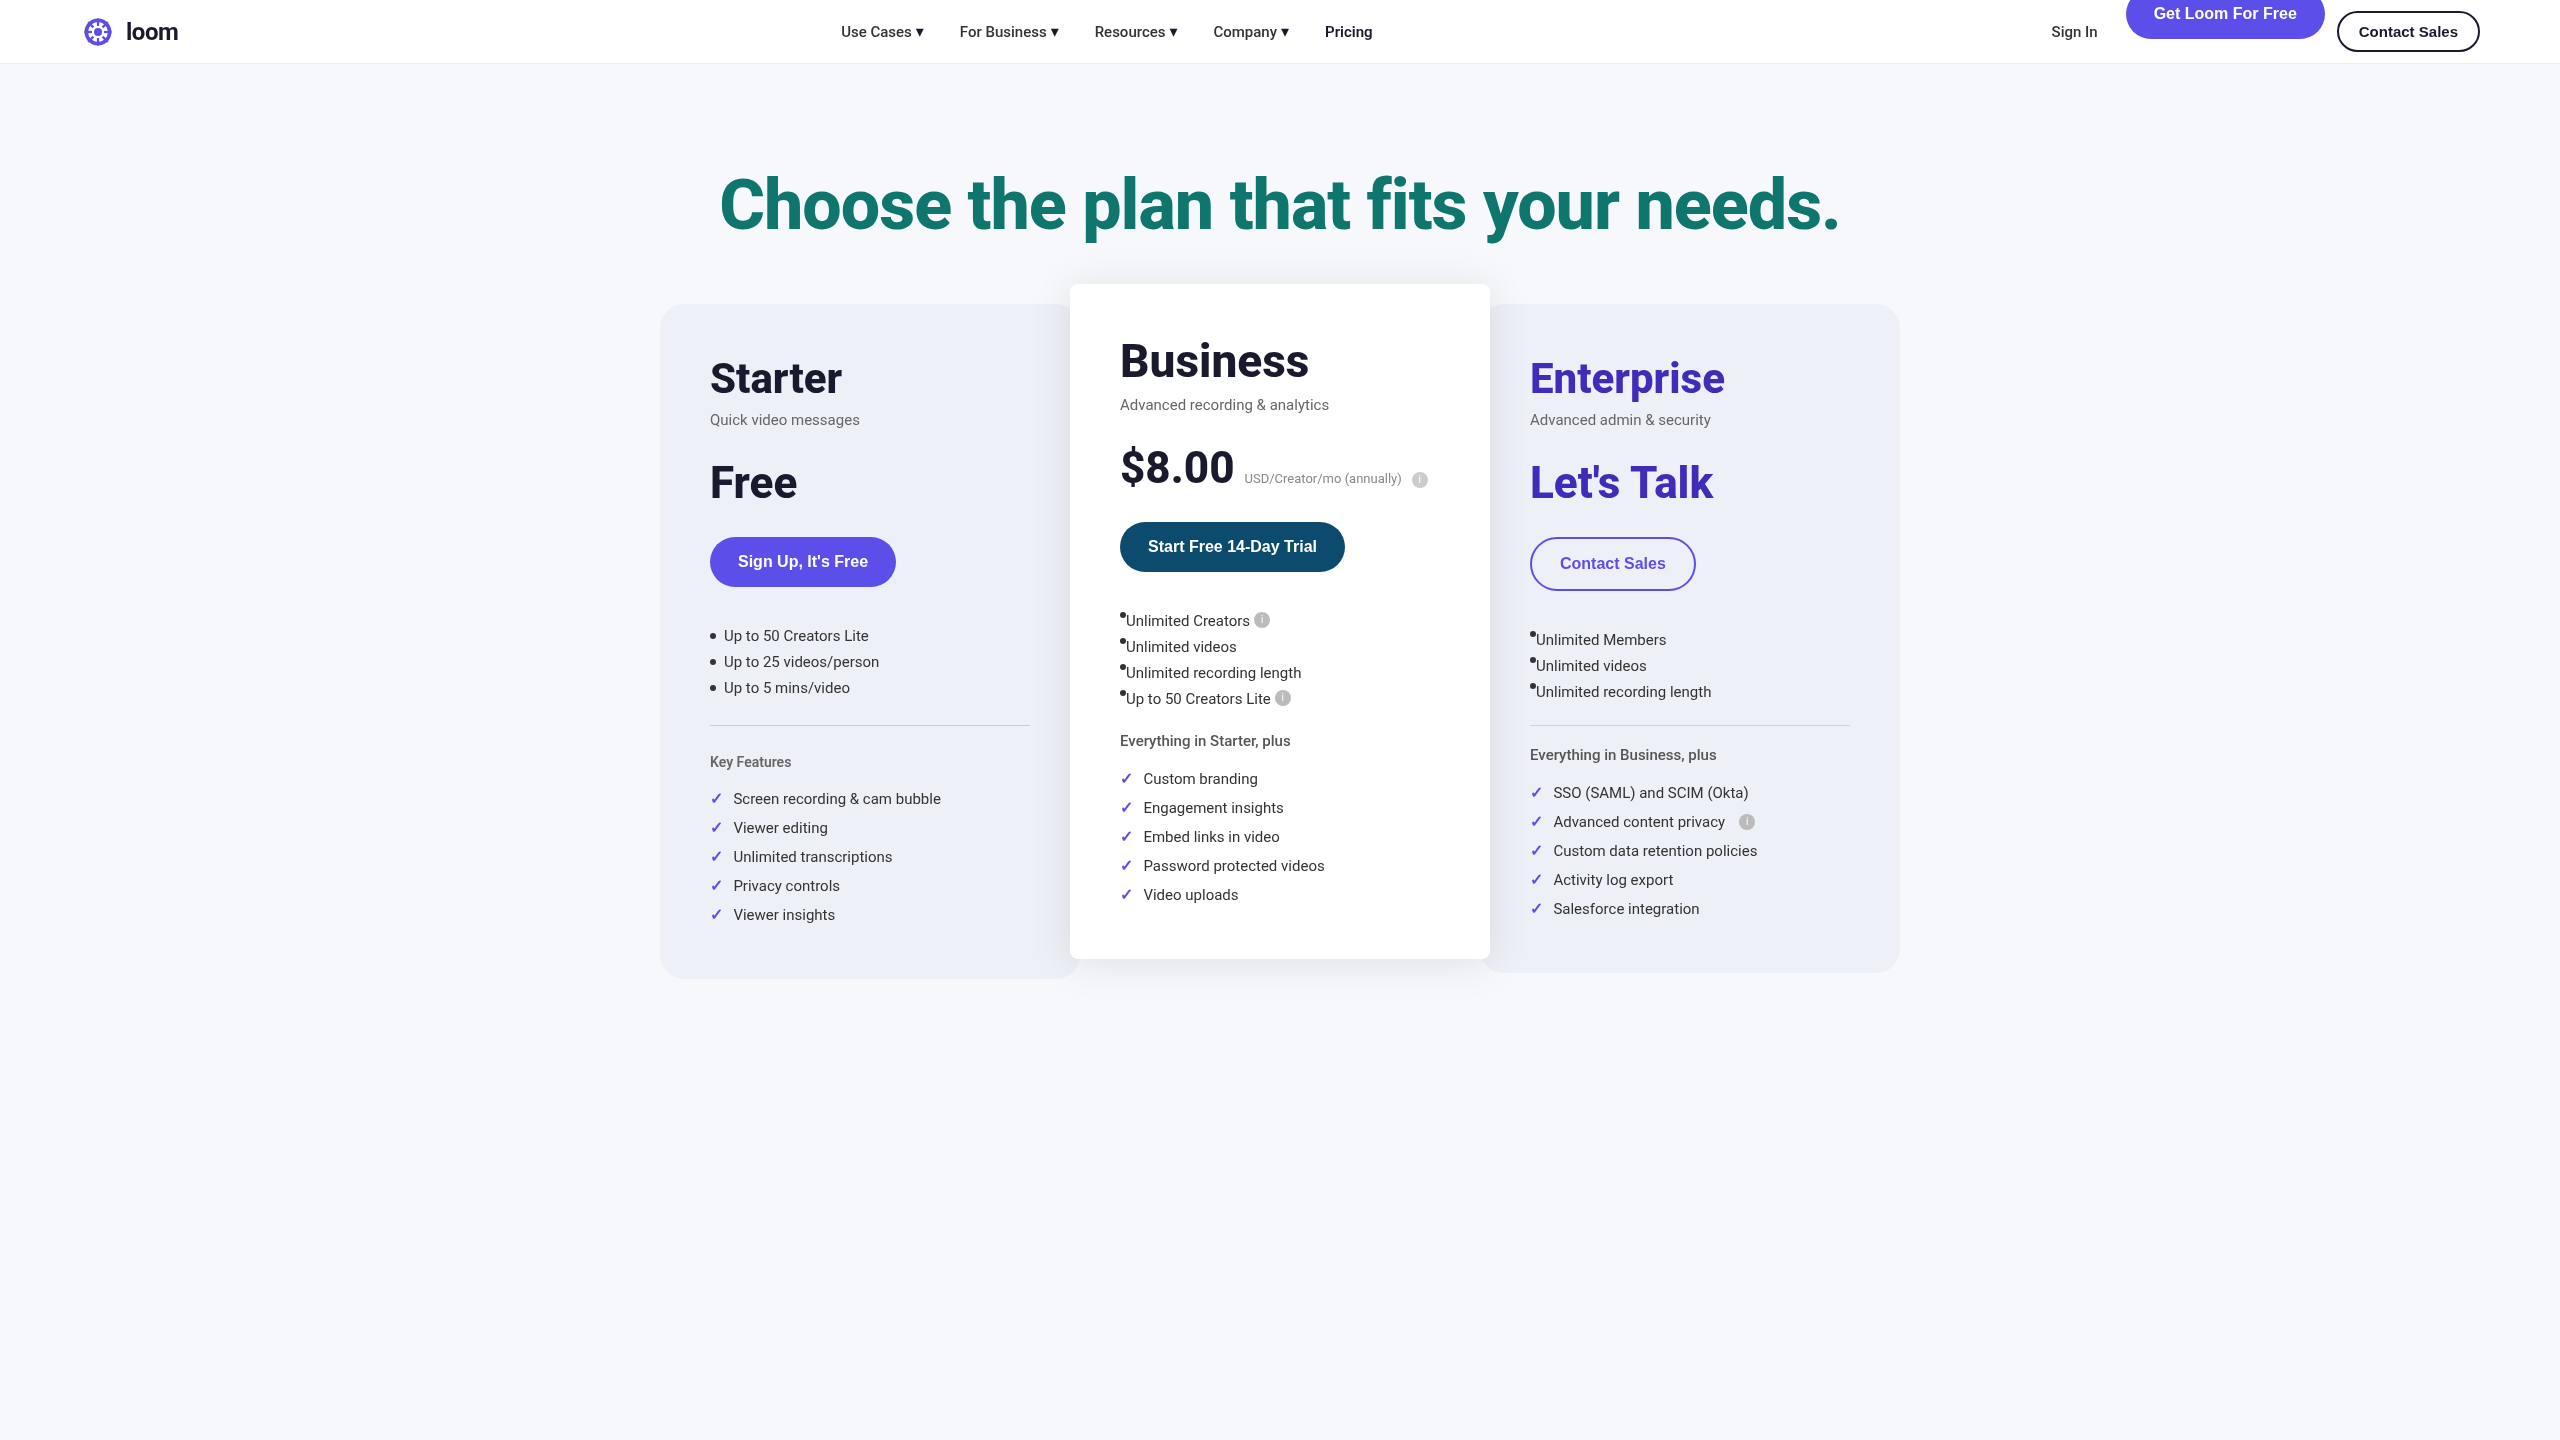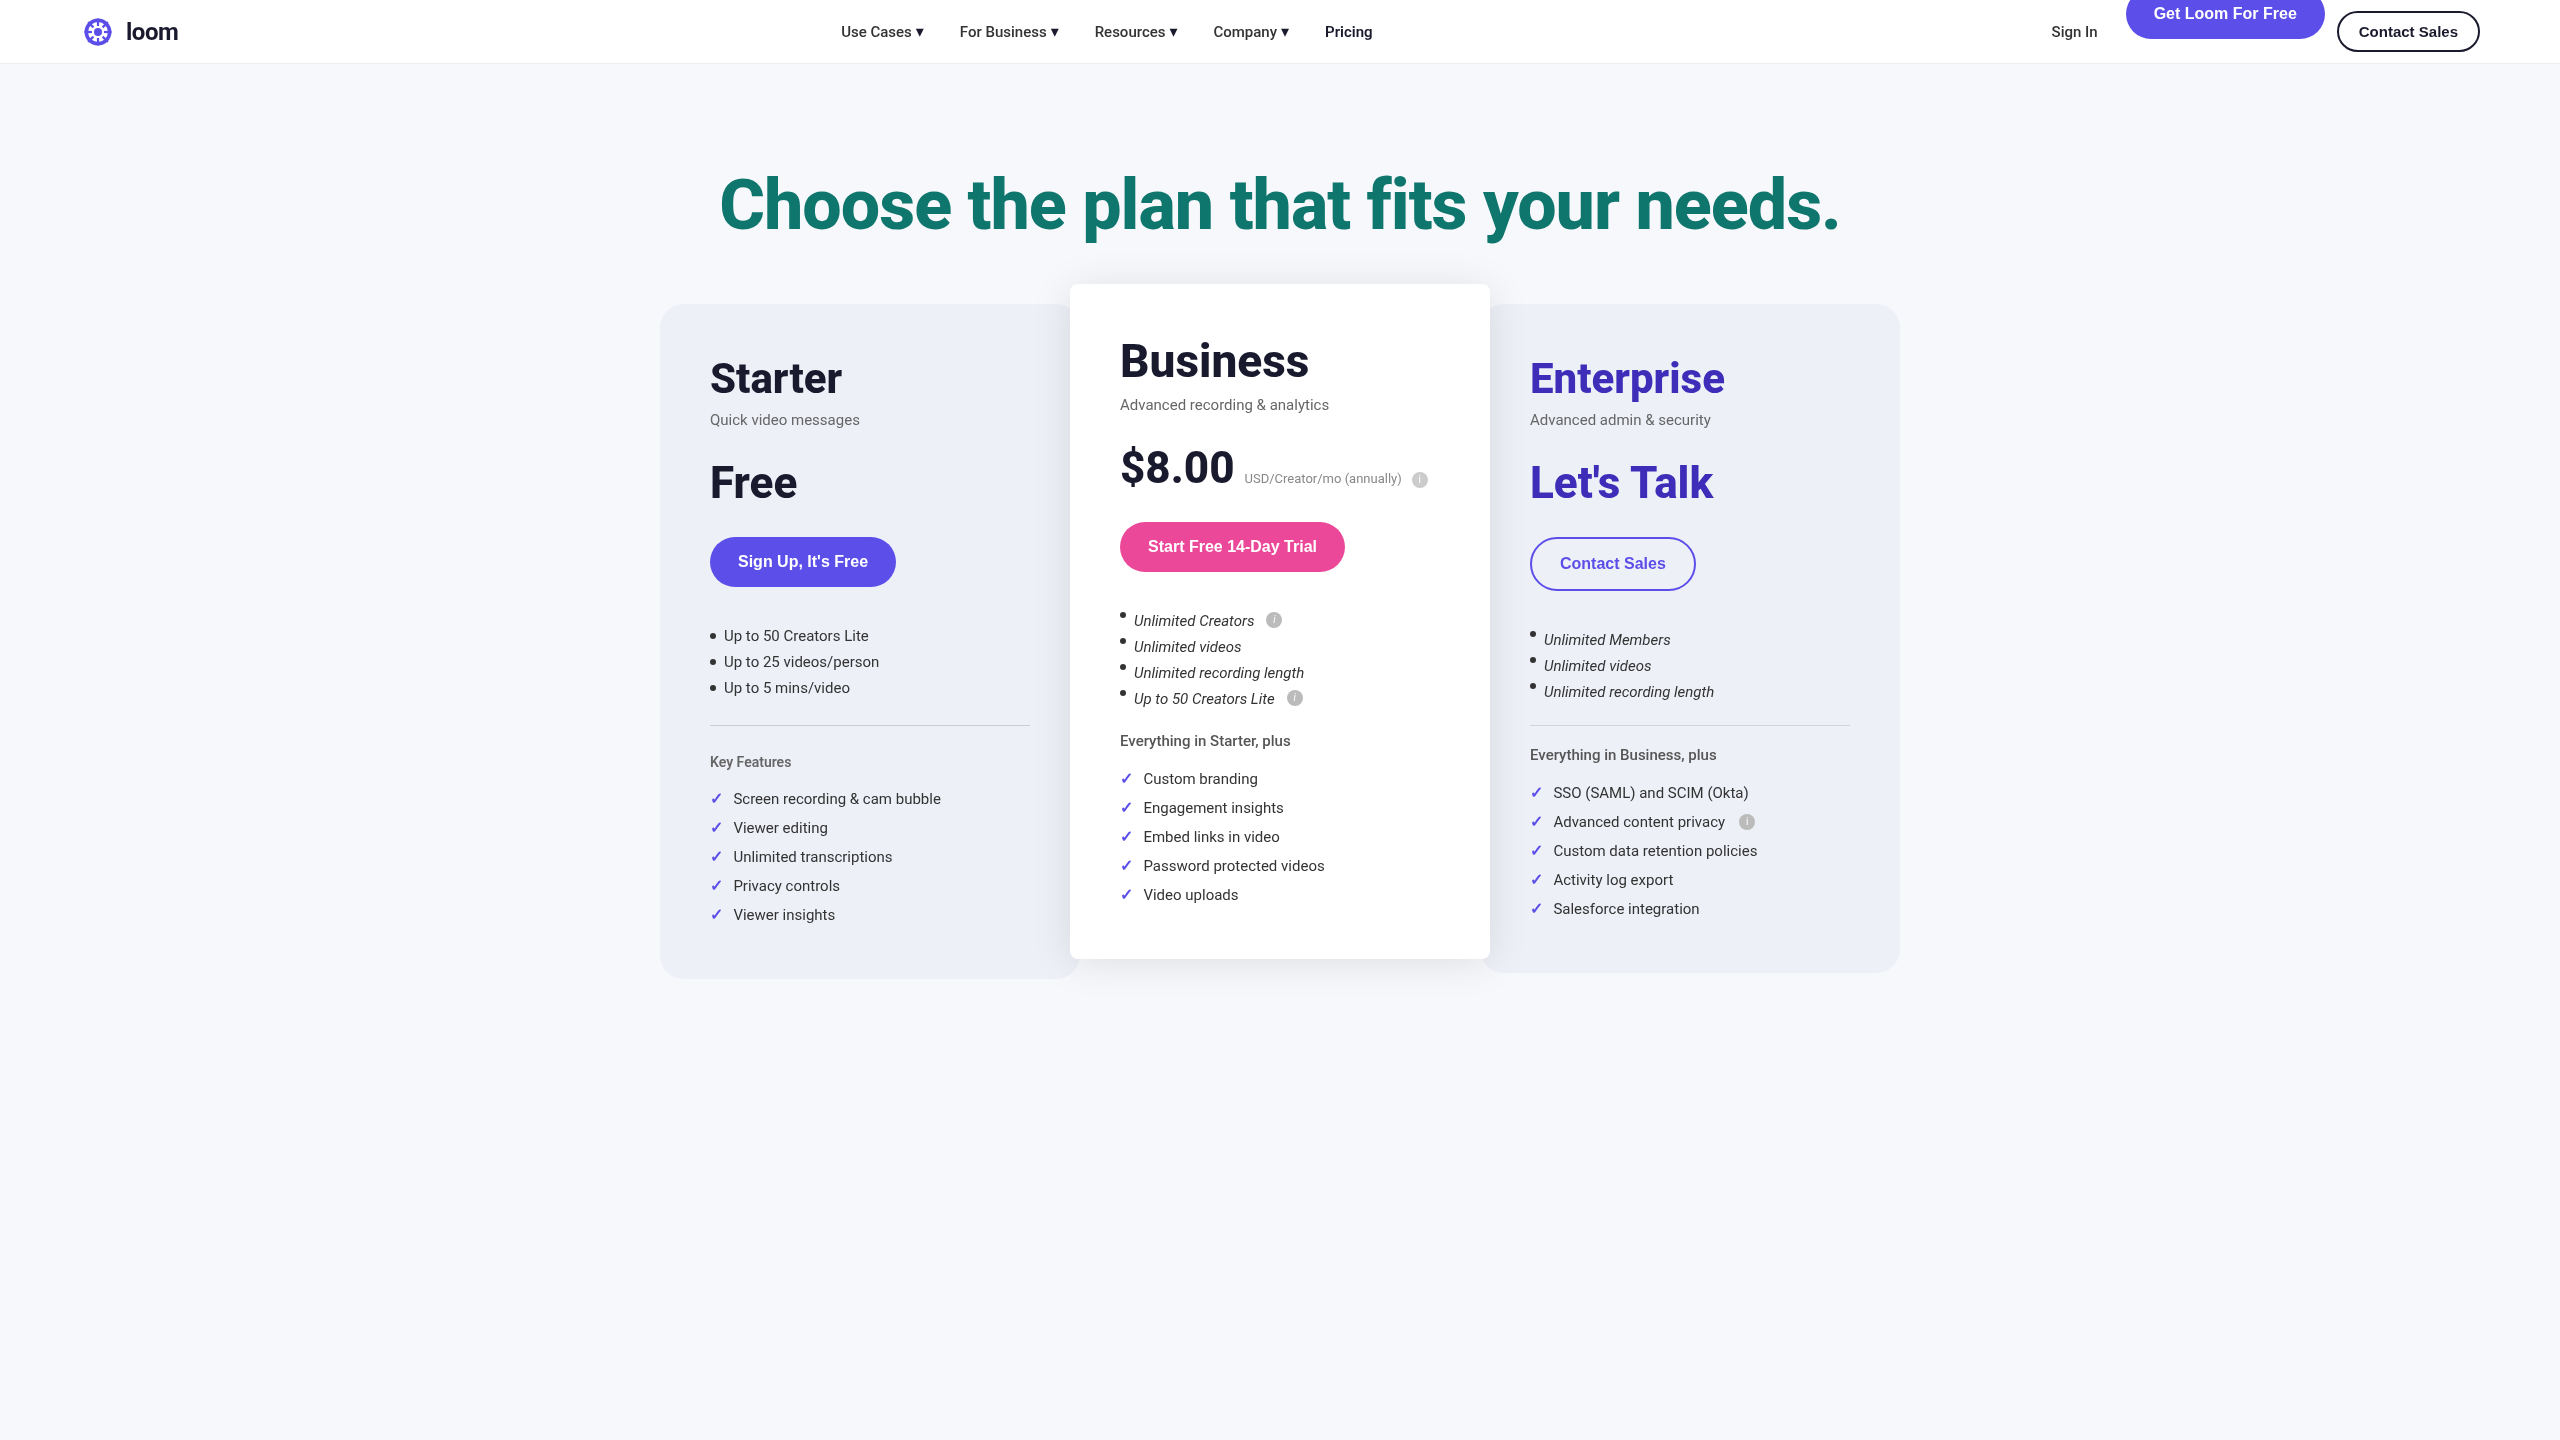--- a/index.html
+++ b/index.html
@@ -209,21 +209,21 @@
       text-align: center;
       margin-bottom: 36px;
     }
 
     .btn-starter {
       background: #5c4ee8;
       color: #fff;
     }
 
     .btn-business {
-      background: #ec4899;
+      background: #0c4a6e;
       color: #fff;
     }
 
     .btn-enterprise {
       background: transparent;
       border: 2px solid #5c4ee8;
       color: #5c4ee8;
     }
 
     
@@ -278,22 +278,20 @@
     .features-bullets {
       list-style: none;
       margin-bottom: 20px;
     }
     .features-bullets li {
       font-size: 15px;
       color: #333;
       padding: 4px 0;
       display: flex;
       align-items: flex-start;
-      gap: 8px;
-      font-style: italic;
     }
 
     .everything-plus {
       font-size: 15px;
       color: #555;
       margin-bottom: 14px;
       font-weight: 500;
     }
 
     .section-divider {

